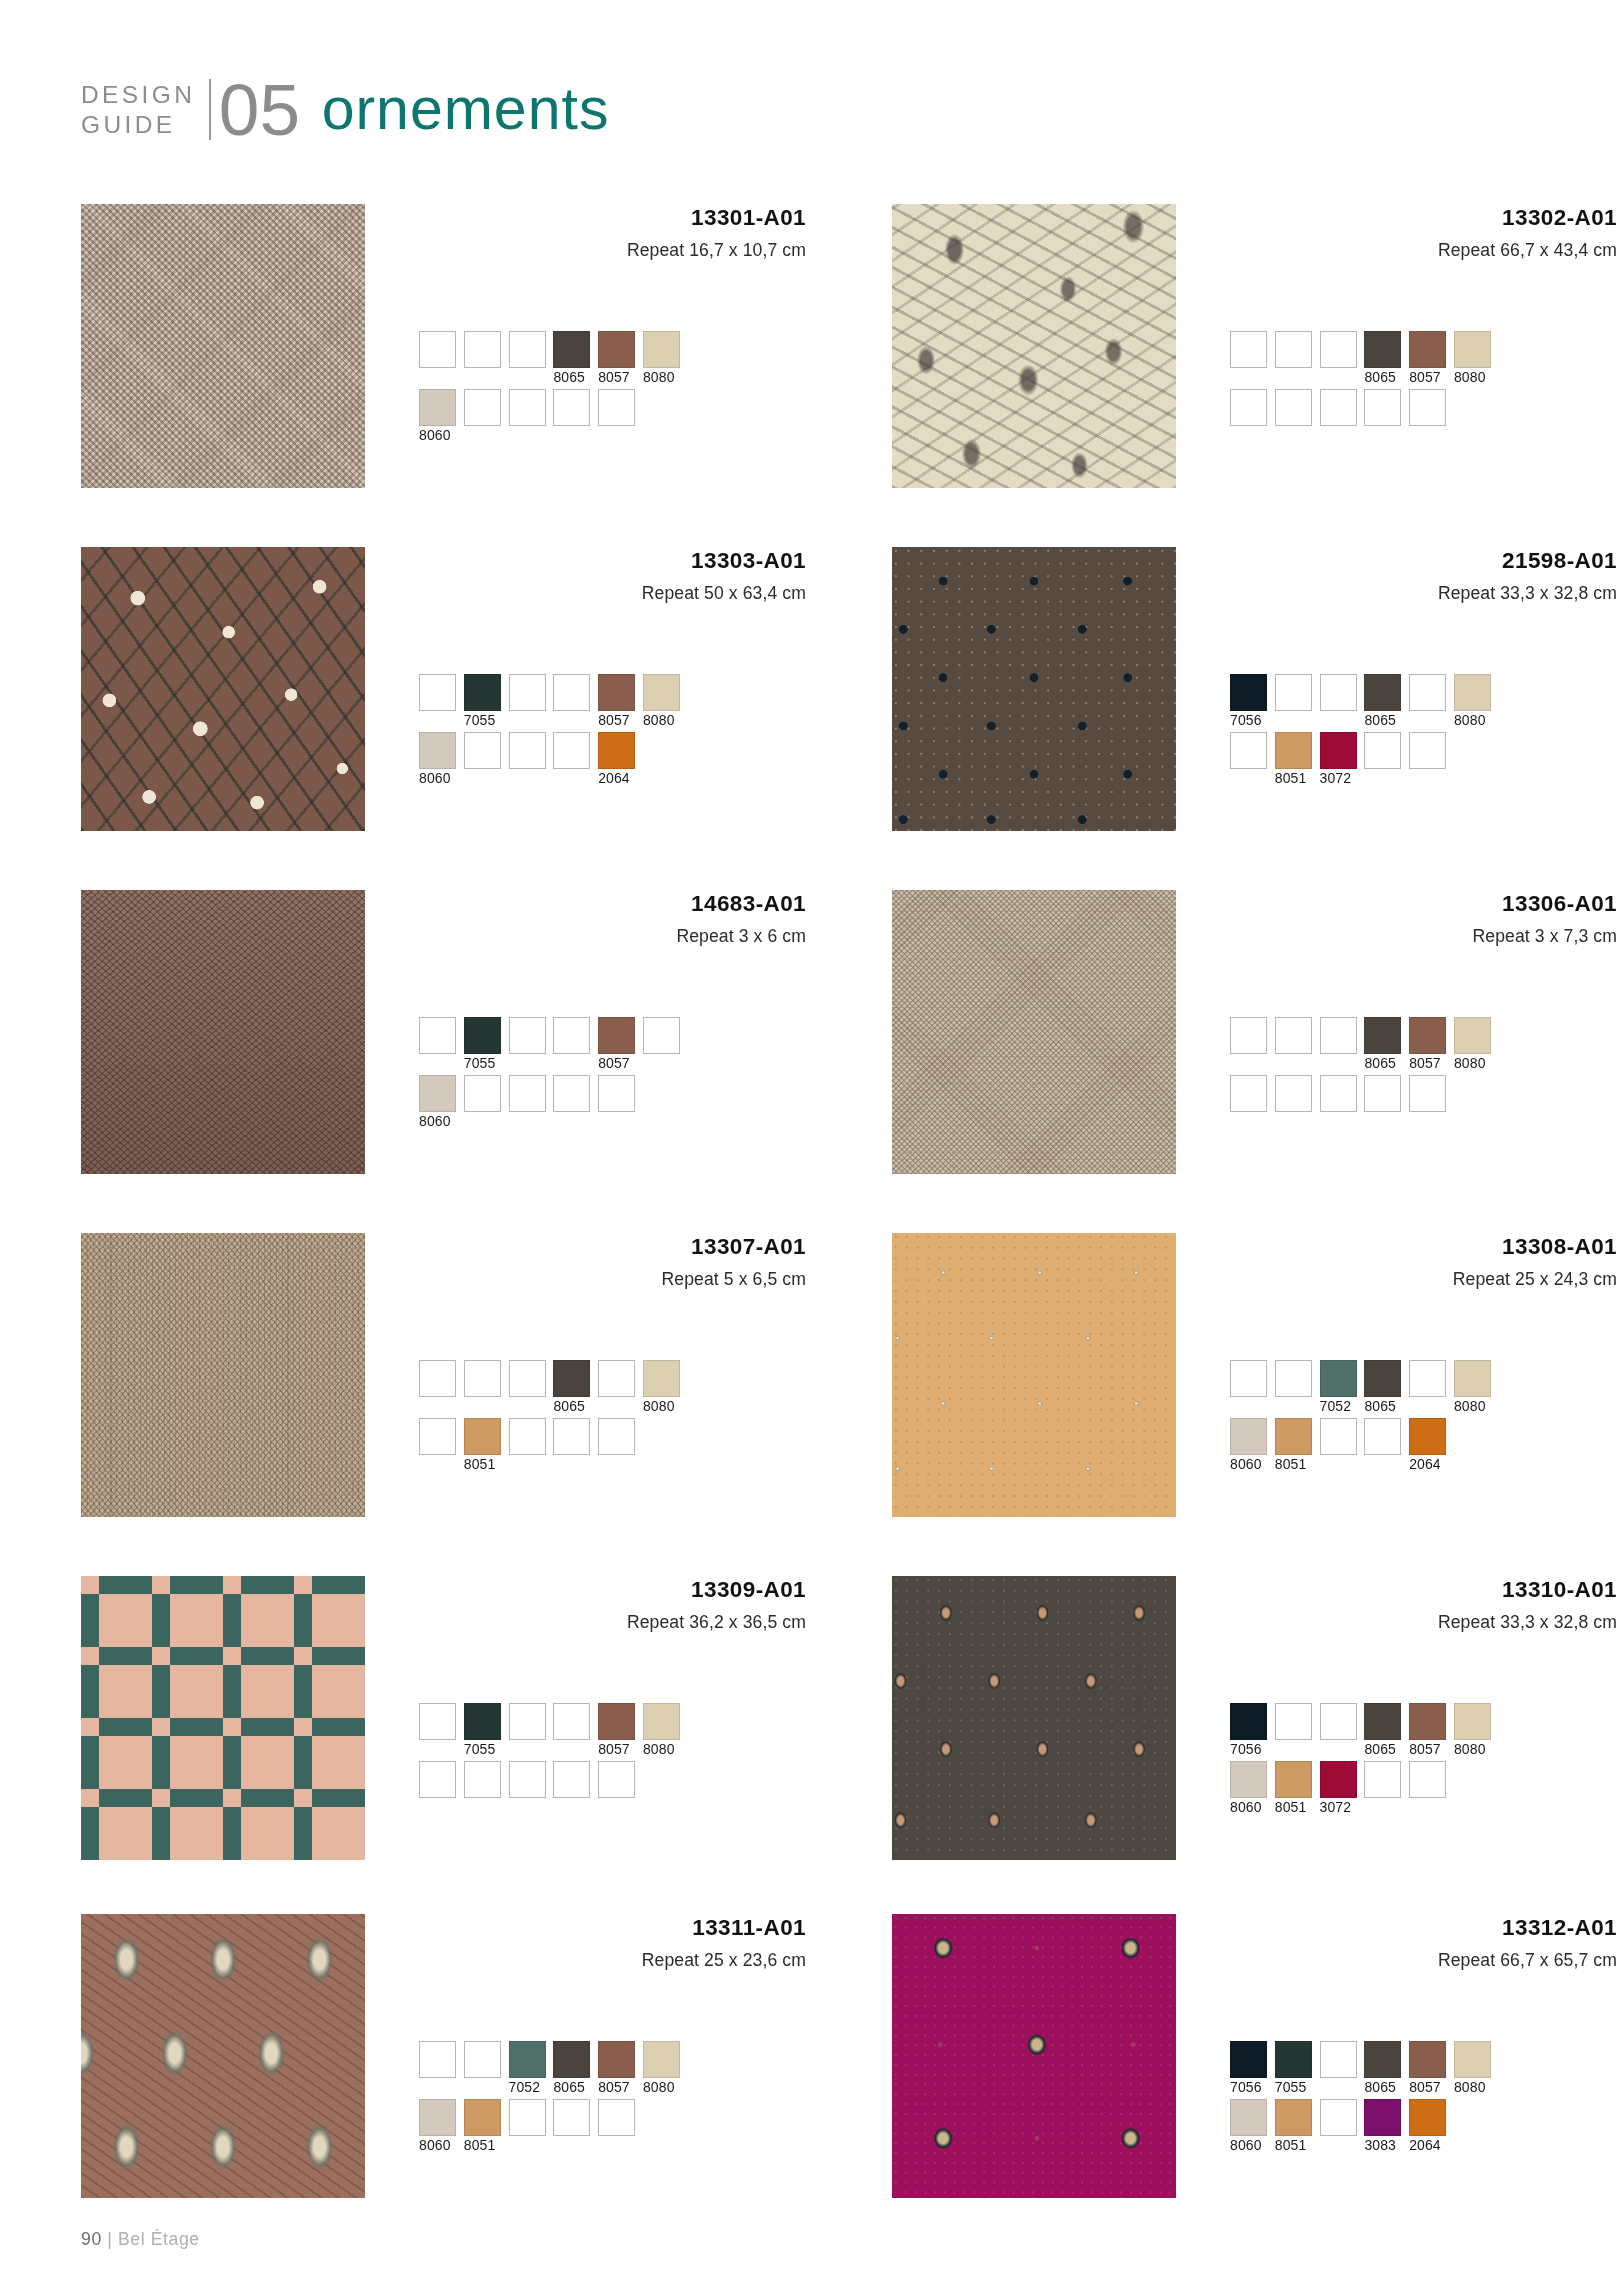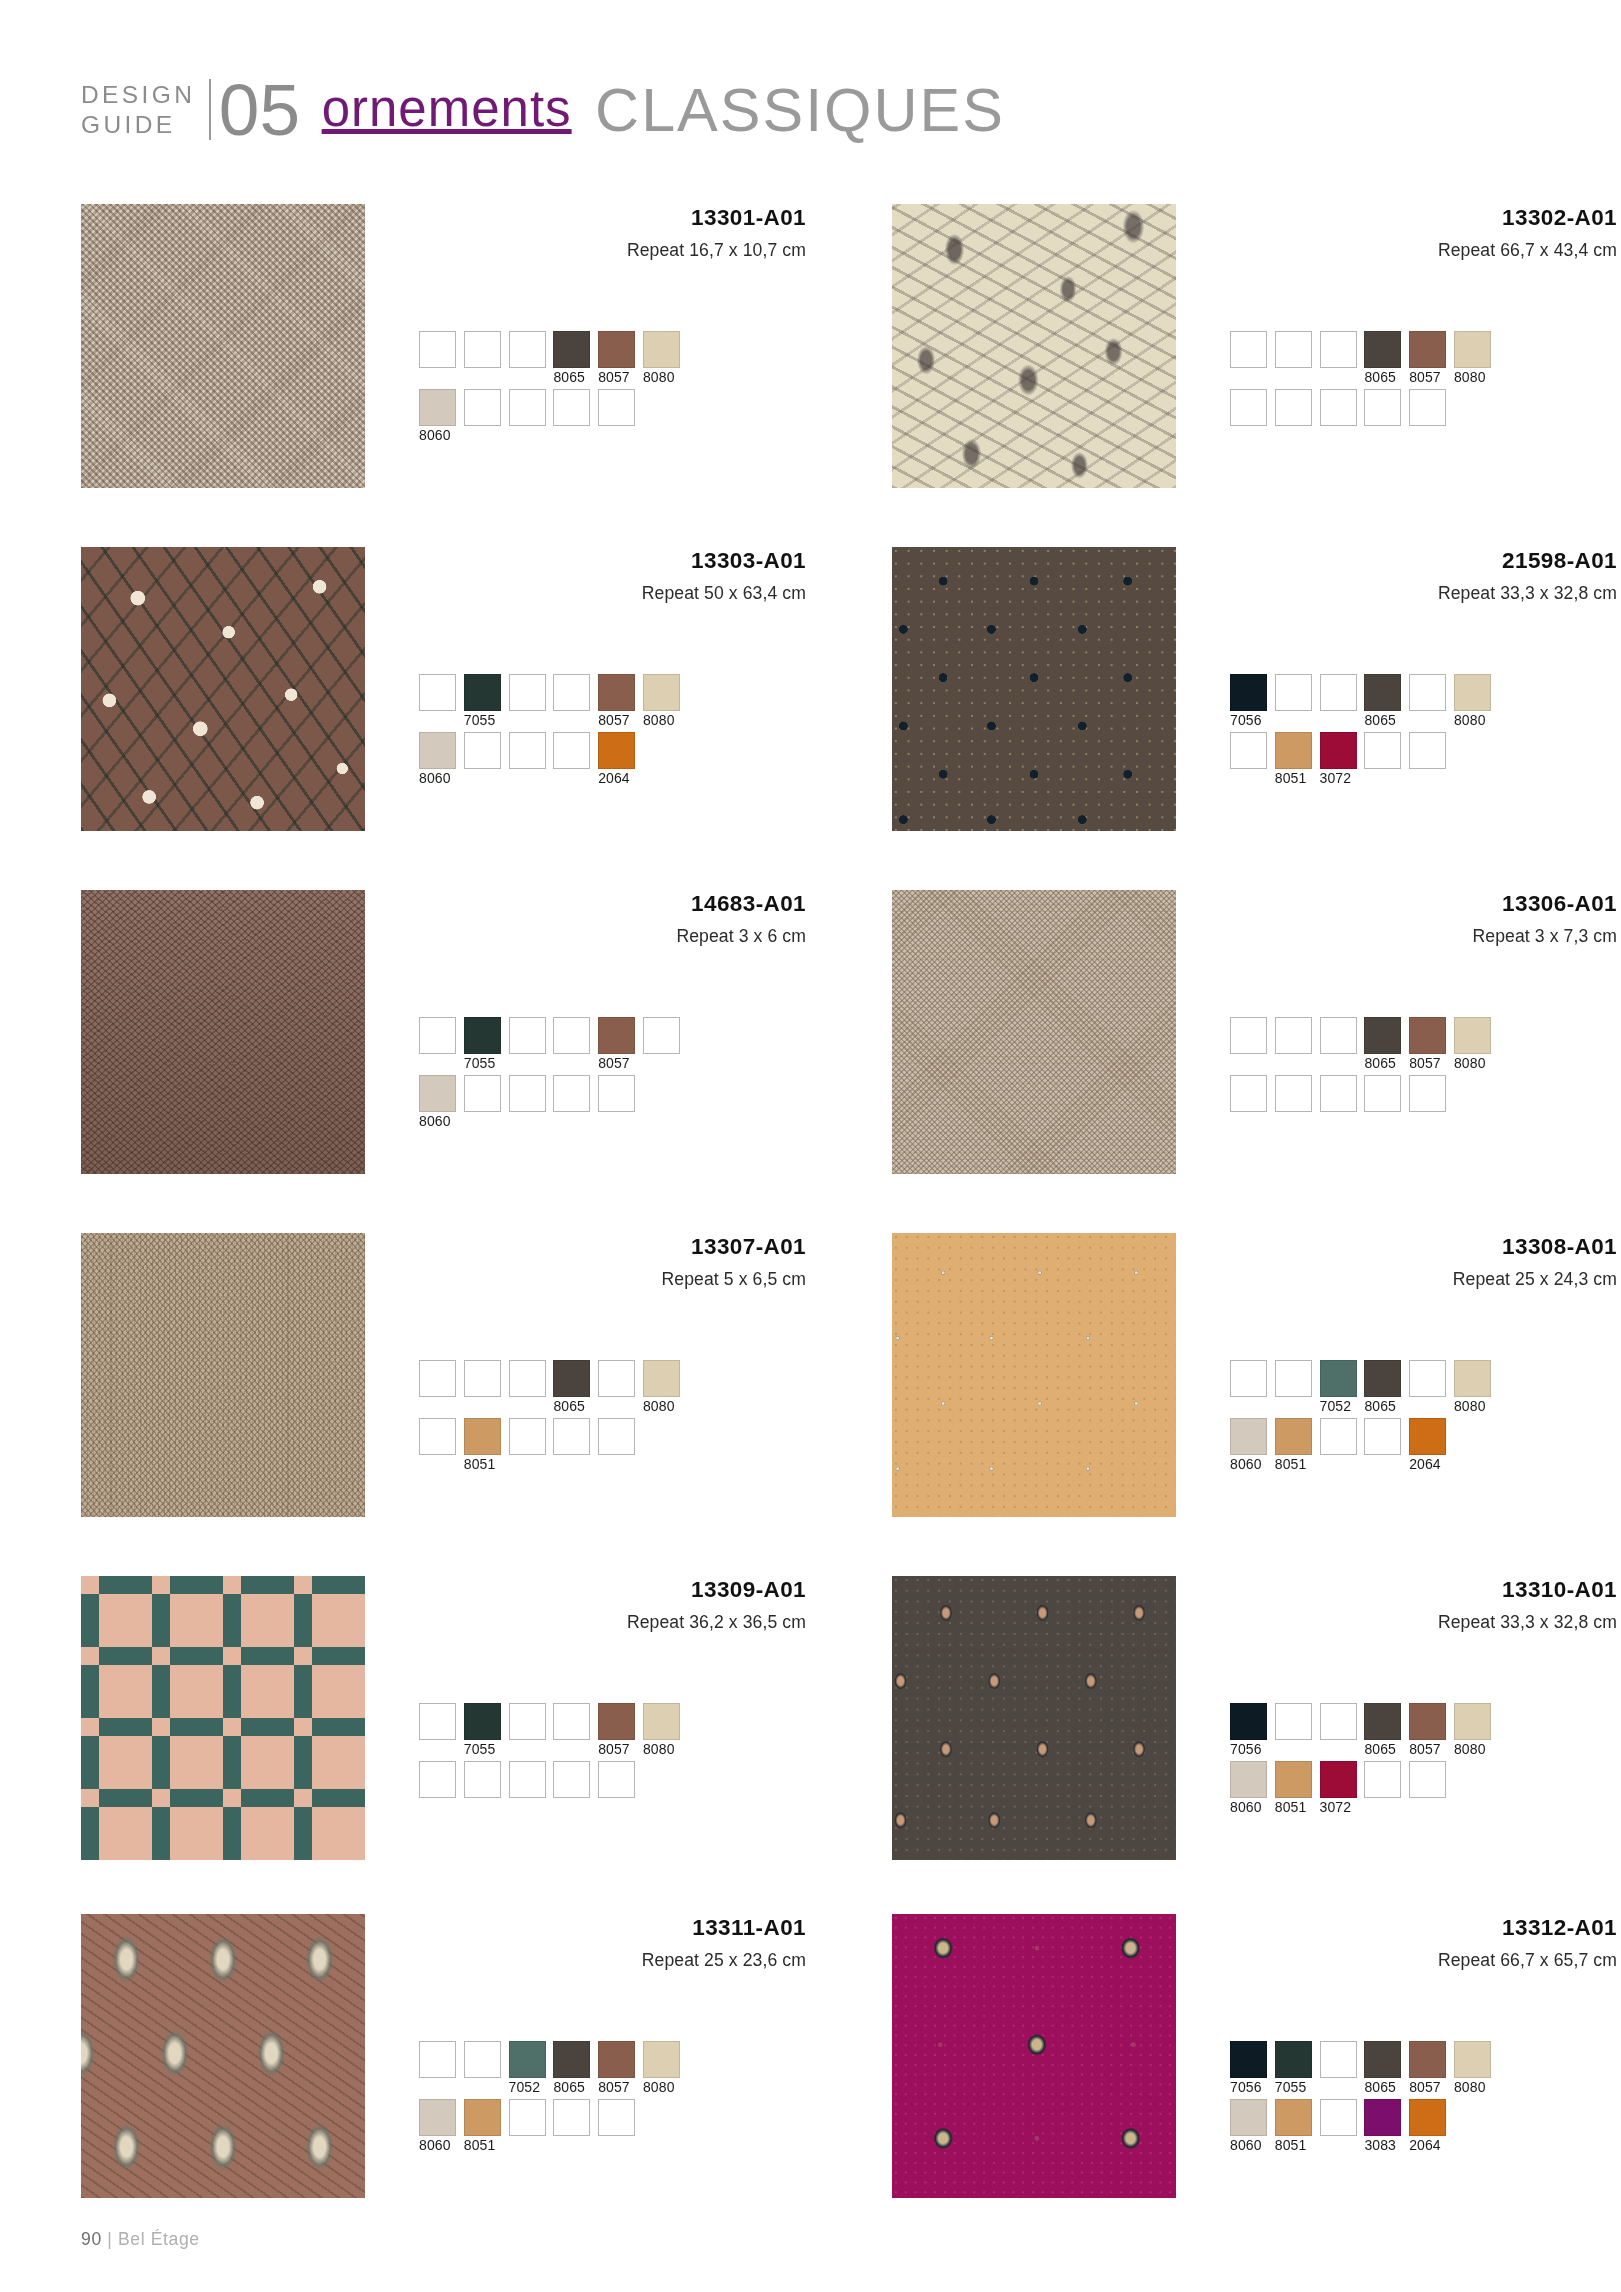--- a/index.html
+++ b/index.html
@@ -35,27 +35,26 @@
   .header-num{
     font-size:73px;
     font-weight:300;
     color:#8c8c8c;
     letter-spacing:0px;
     line-height:0.92;
     padding-left:7.8px;
     padding-right:21.6px;
   }
   .header-word{
-    font-size:51px;
+    font-size:59px;
     font-weight:400;
-    color:#701a75;
+    color:#0f766e;
     line-height:0.92;
     padding-right:23.5px;
     letter-spacing:1px;
-    text-decoration:underline;
   }
   .header-sub{
     font-size:61px;
     font-weight:300;
     color:#9a9a9a;
     letter-spacing:2px;
     line-height:0.92;
   }
 
   
@@ -305,21 +304,20 @@
 <body>
 
 <div class="header">
   <div class="header-designguide">
     <span>DESIGN</span>
     <span>GUIDE</span>
   </div>
   <div class="header-rule"></div>
   <div class="header-num">05</div>
   <div class="header-word">ornements</div>
-  <div class="header-sub">CLASSIQUES</div>
 </div>
 
 <div class="grid" id="grid">
     <div class="entry" style="left: 81px; top: 204px;">
       <div class="swatch-img p-13301"></div>
       <div class="info">
         <div class="code">13301-A01</div>
         <div class="repeat">Repeat 16,7 x 10,7 cm</div>
       </div>
       <div class="chips">

